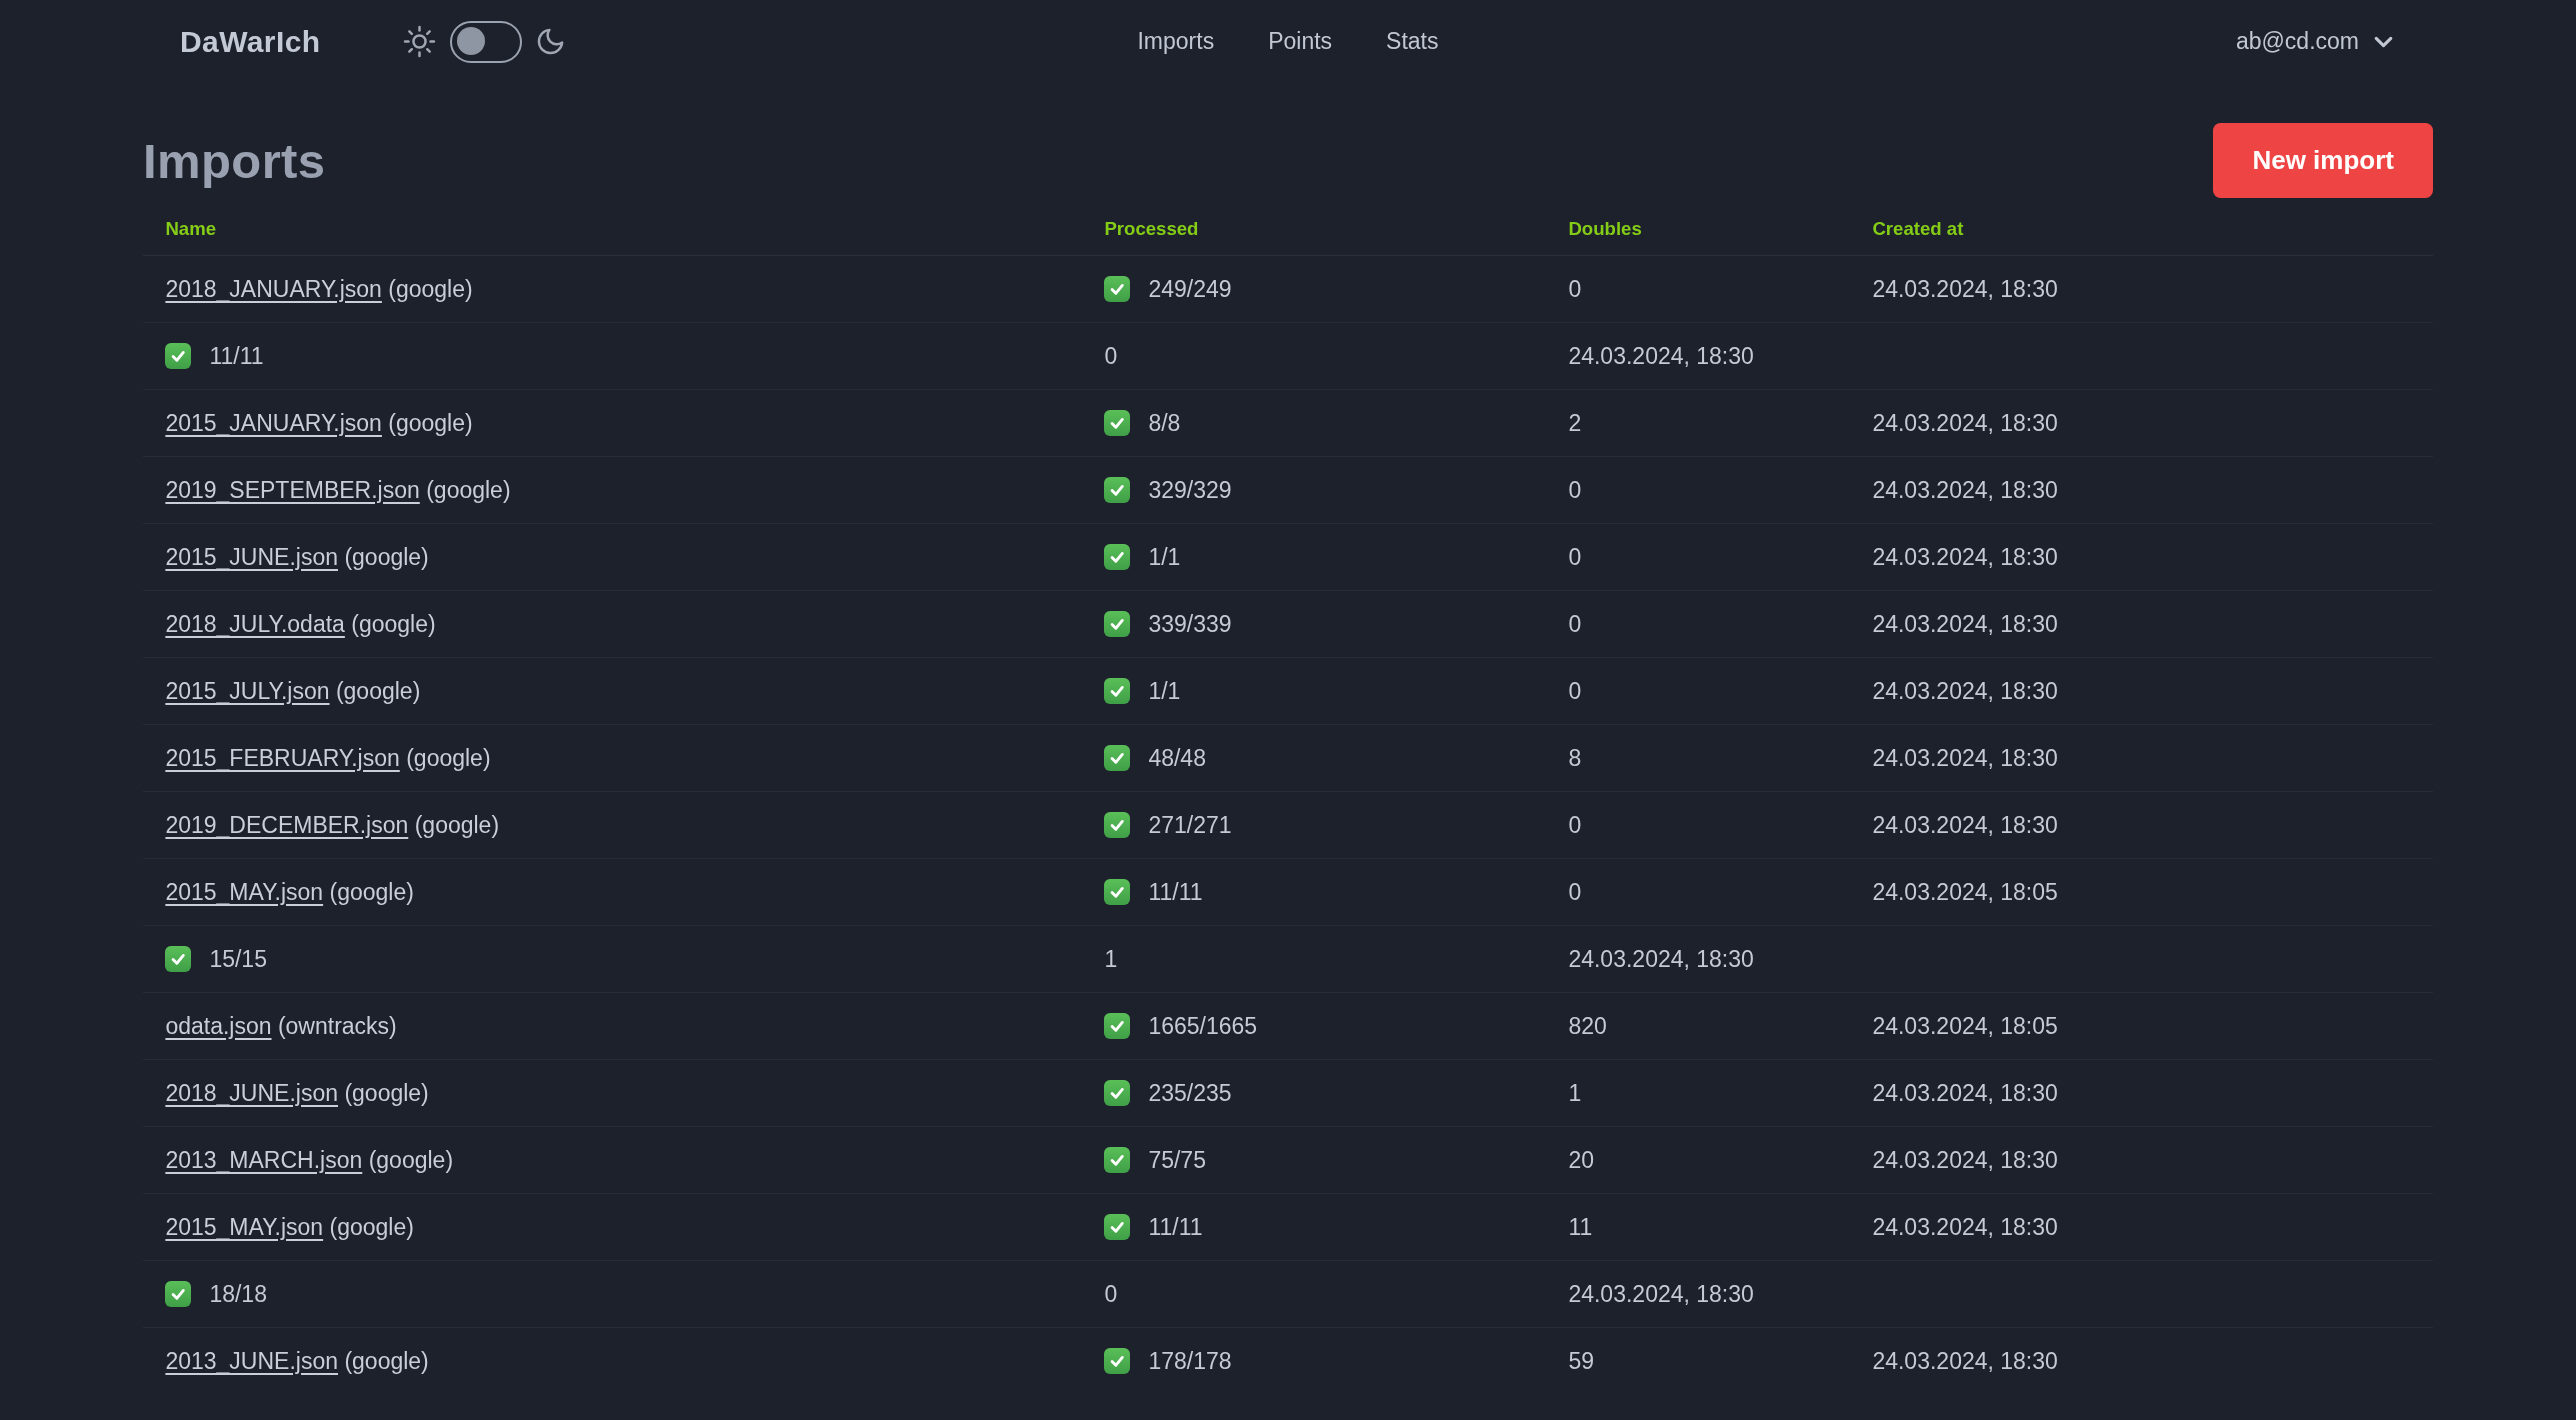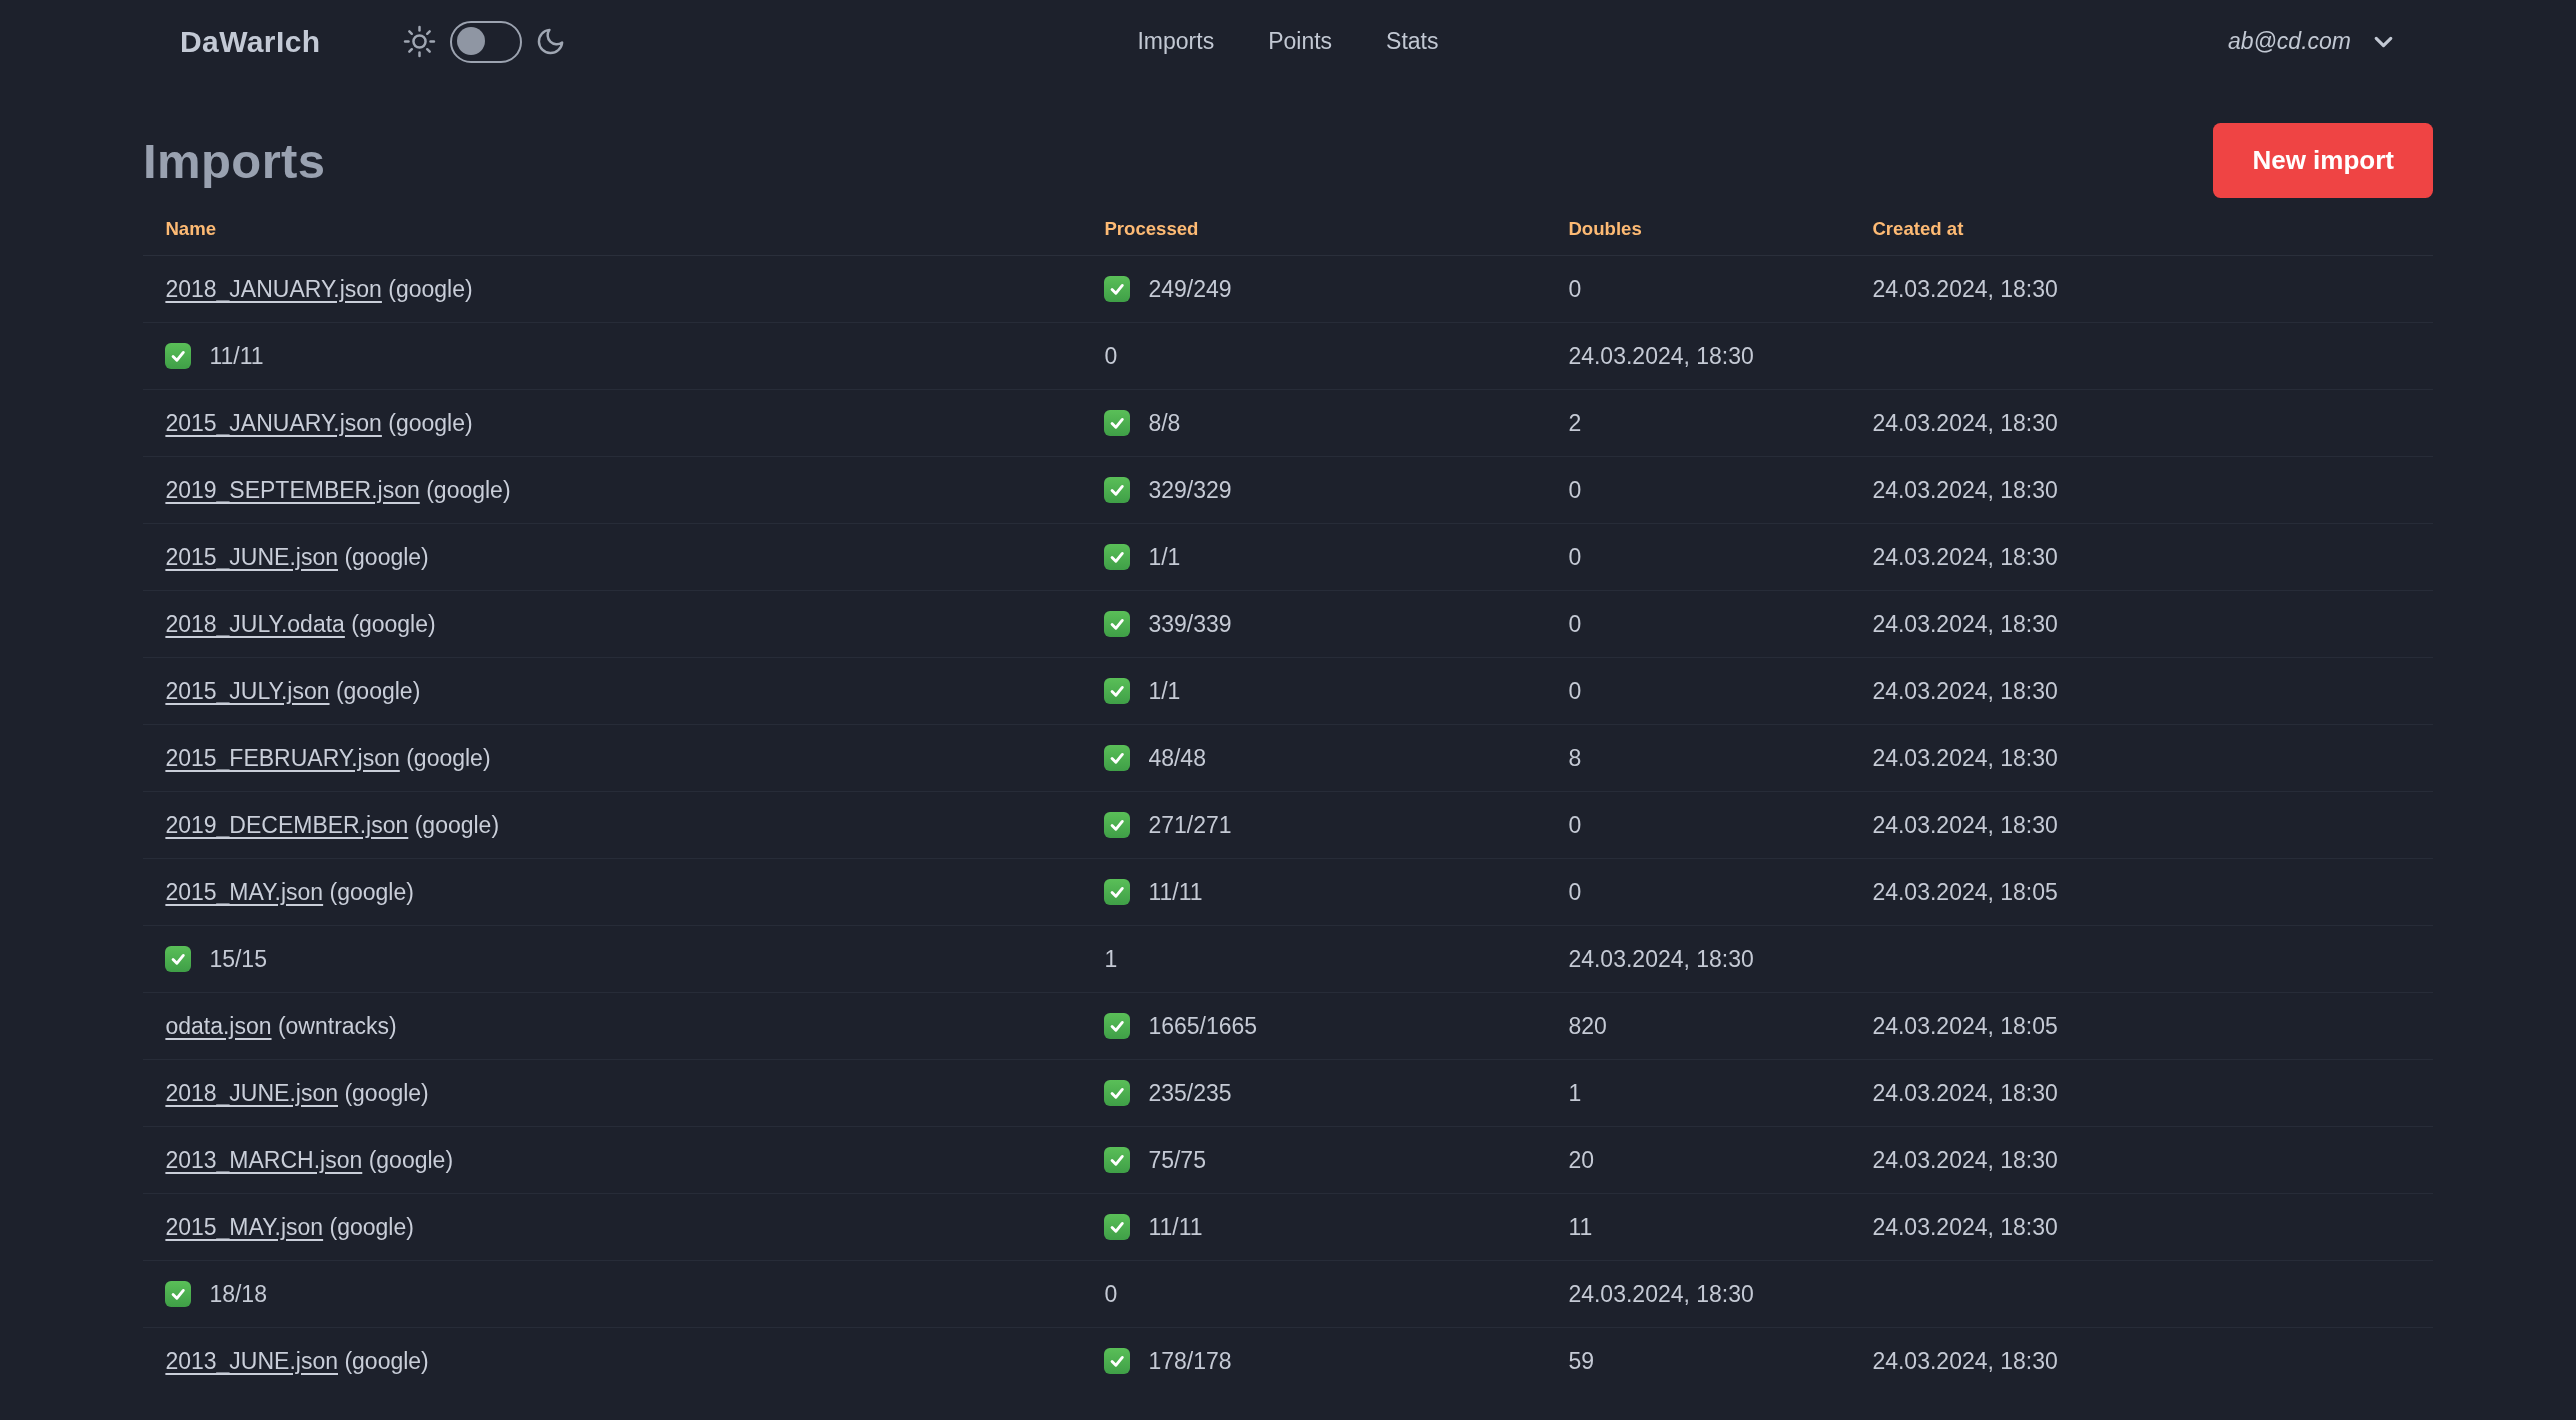--- a/index.html
+++ b/index.html
@@ -25,21 +25,21 @@
   }
   .toggle-knob {
     width:28px; height:28px; border-radius:50%; background:#8f96a3;
     position:absolute; left:5.2px; top:4.5px;
   }
   .nav-center {
     position:absolute; left:50%; top:0; height:83px; transform:translateX(-50%);
     display:flex; align-items:center; gap:54px;
   }
   .nav-link { font-size:23px; color:#c2c8d3; text-decoration:none; cursor:pointer; }
-  .account { margin-left:auto; display:flex; align-items:center; gap:20px; cursor:pointer;font-style:italic; }
+  .account { margin-left:auto; display:flex; align-items:center; gap:12px; cursor:pointer; }
   .account-email { font-size:23px; color:#c2c8d3; }
 
   
   .content { padding:0 143px; }
   .page-head {
     margin-top:36px; height:83px;
     display:flex; align-items:center; justify-content:space-between;
   }
   .page-title { font-size:49px; font-weight:800; color:#99a1b0; letter-spacing:0.4px; }
   .btn-primary {
@@ -48,21 +48,21 @@
     font-family:"Liberation Sans", sans-serif; cursor:pointer;
   }
 
   
   .imports-table { width:2290px; }
   .t-head {
     display:grid; grid-template-columns:939px 464px 304px 1fr;
     padding-left:22.4px; height:54px; align-items:center;
     border-bottom:0.7px solid #2a2f3b;
   }
-  .t-head .th { font-size:18.6px; font-weight:700; color:#fdba74; }
+  .t-head .th { font-size:18.6px; font-weight:700; color:#84cc16; }
   .table-row {
     display:grid; grid-template-columns:939px 464px 304px 1fr;
     padding-left:22.4px; height:67px; align-items:center;
     border-bottom:0.7px solid #272c38;
   }
   .cell { font-size:23px; color:#c5cad5; }
   .file-link { color:#c9ced9; text-decoration:underline; text-underline-offset:3.7px; cursor:pointer; }
   .file-source { color:#c9ced9; }
   .processed-cell { display:flex; align-items:center; gap:18px; }
   .check-badge {

